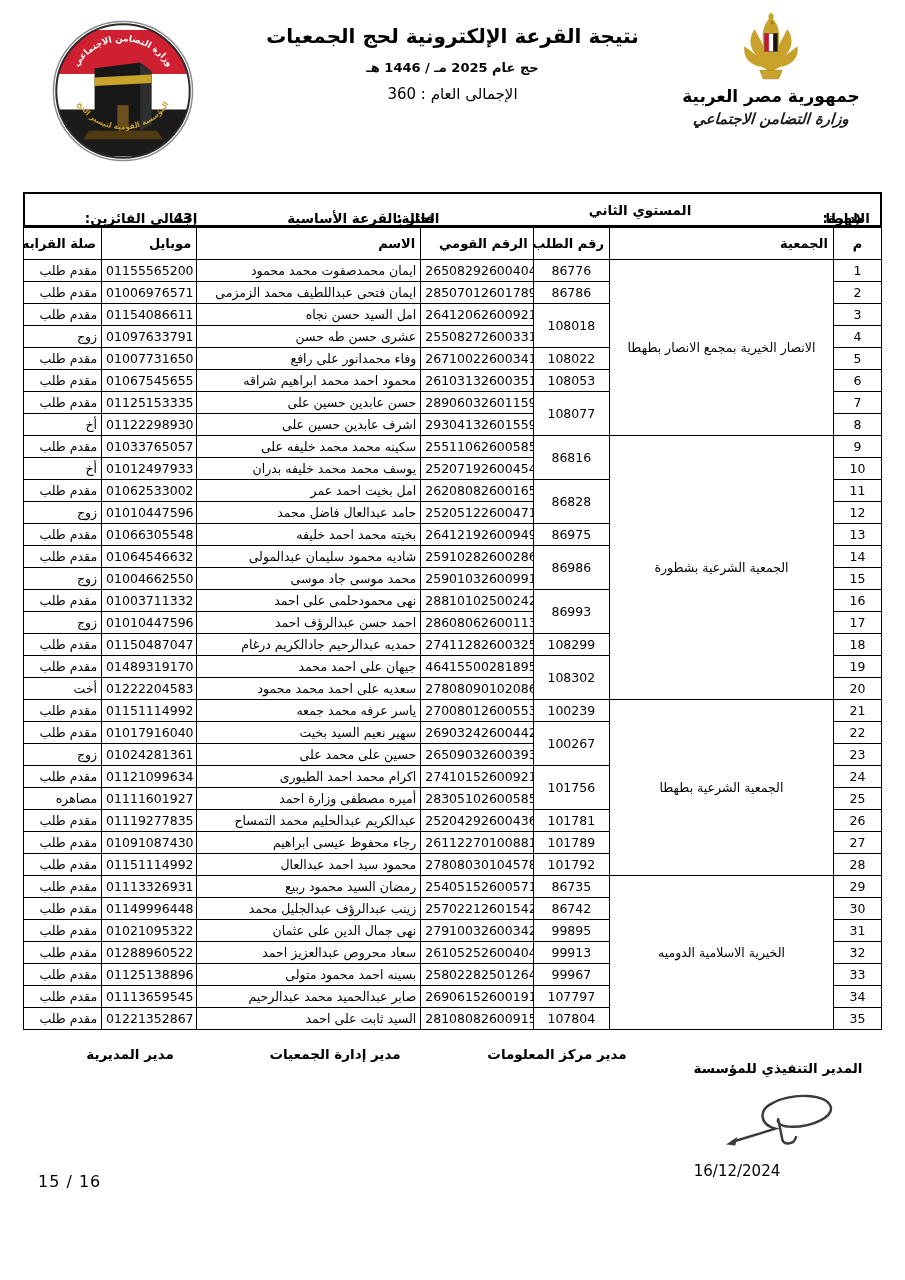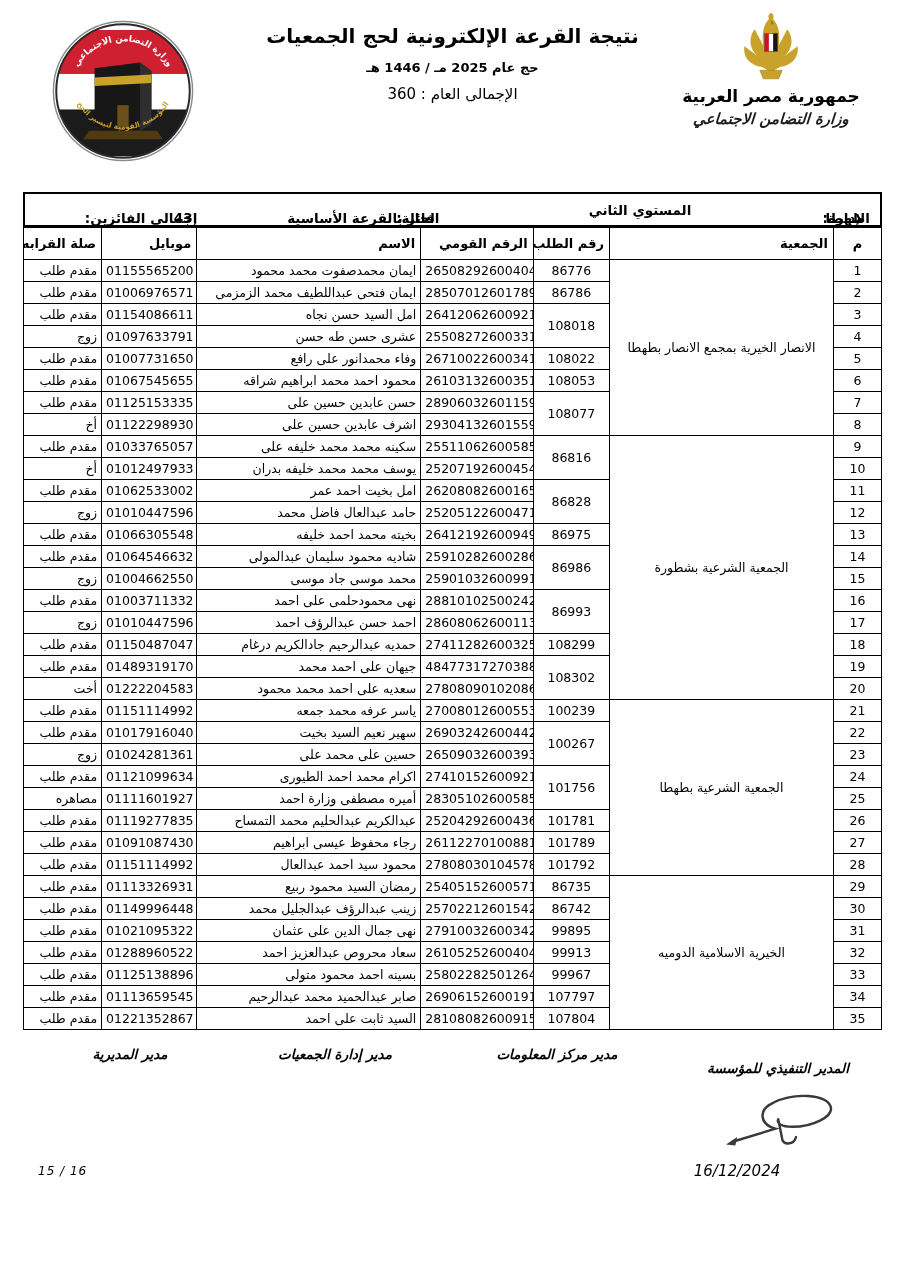--- a/index.html
+++ b/index.html
@@ -40,28 +40,28 @@
   .c-req{text-align:center;}
   .c-nid{text-align:center;}
   .c-name{text-align:right;}
   .c-mobile{text-align:center;}
   .c-rel{text-align:right;}
   .ltr{direction:ltr;}
   col.w-m{width:5.6%;} col.w-assoc{width:26.1%;} col.w-req{width:8.9%;}
   col.w-nid{width:13.1%;} col.w-name{width:26.1%;} col.w-mob{width:11.1%;} col.w-rel{width:9.1%;}
   
   .footer{position:relative;height:185px;margin-top:10px;font-weight:bold;font-size:13.5px;}
-  .footer .abs{position:absolute;white-space:nowrap;font-style:italic;}
+  .footer .abs{position:absolute;white-space:nowrap;}
   .sig-info{left:557px;top:6px;transform:translateX(-50%);}
   .sig-assoc{left:335px;top:6px;transform:translateX(-50%);}
   .sig-dir{left:130px;top:6px;transform:translateX(-50%);}
   .exec-title{left:778px;top:20px;transform:translateX(-50%);}
   .signature{left:782px;top:42px;transform:translateX(-50%);}
   .doc-date{left:737px;top:122px;transform:translateX(-50%);font-size:15px;font-weight:normal;direction:ltr;}
-  .page-num{left:38px;top:124px;font-size:12px;font-weight:normal;direction:ltr;letter-spacing:1px;}
+  .page-num{left:38px;top:132px;font-size:16px;font-weight:normal;direction:ltr;letter-spacing:1px;}
 </style>
 </head>
 <body>
 
 <div class="page">
 
   <div class="header">
 
     <div class="emblem">
       <svg width="86" height="72" viewBox="0 0 100 84">
@@ -289,21 +289,21 @@
           <td class="c-num">18</td>
           <td class="c-req ltr" rowspan="1">108299</td>
           <td class="c-nid ltr">27411282600325</td>
           <td class="c-name">حمديه عبدالرحيم جادالكريم درغام</td>
           <td class="c-mobile ltr">01150487047</td>
           <td class="c-rel">مقدم طلب</td>
         </tr>
         <tr>
           <td class="c-num">19</td>
           <td class="c-req ltr" rowspan="2">108302</td>
-          <td class="c-nid ltr">48477317270388</td>
+          <td class="c-nid ltr">46415500281895</td>
           <td class="c-name">جيهان على احمد محمد</td>
           <td class="c-mobile ltr">01489319170</td>
           <td class="c-rel">مقدم طلب</td>
         </tr>
         <tr>
           <td class="c-num">20</td>
           <td class="c-nid ltr">27808090102086</td>
           <td class="c-name">سعديه على احمد محمد محمود</td>
           <td class="c-mobile ltr">01222204583</td>
           <td class="c-rel">أخت</td>

